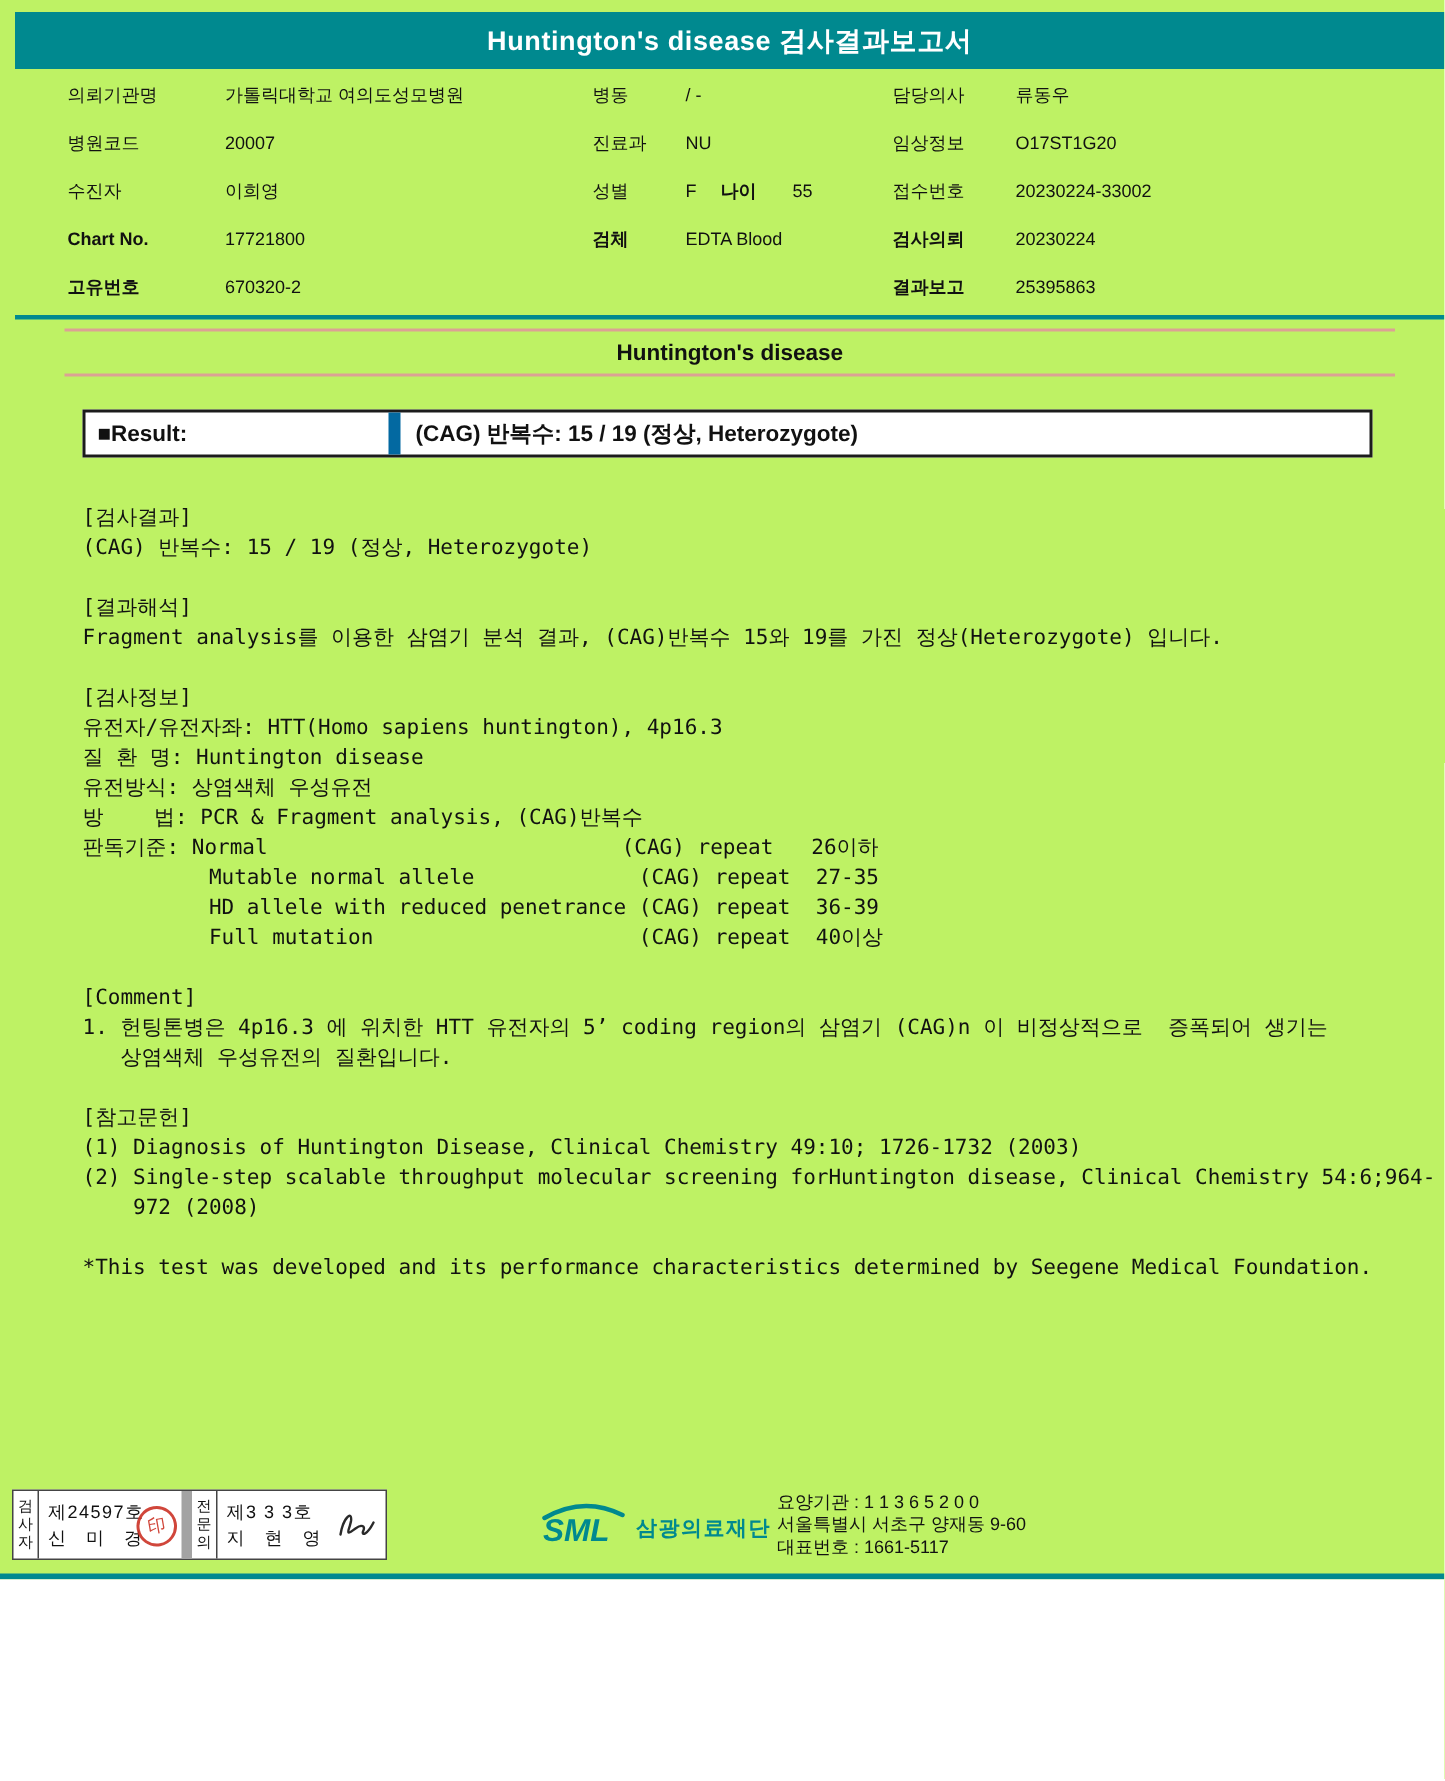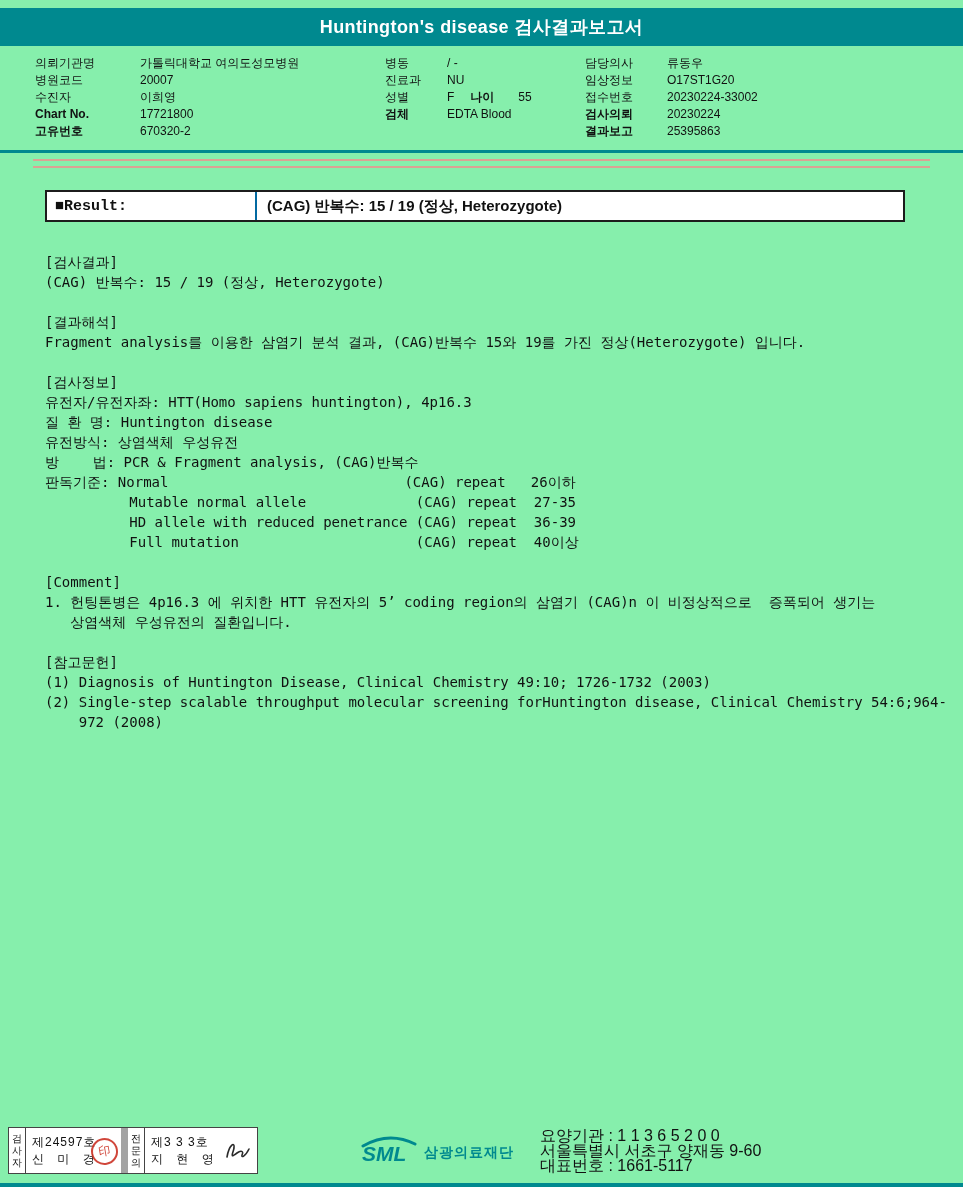--- a/index.html
+++ b/index.html
@@ -1,64 +1,64 @@
 <!DOCTYPE html>
 <html><head>
 <meta charset="utf-8">
 <style>
   * { margin:0; padding:0; box-sizing:border-box; }
   html,body { background:#ffffff; }
   body { font-family:"Liberation Sans","DejaVu Sans",sans-serif; color:#111; }
-  .page { position:relative; width:963px; height:1187px; background:#86efac; overflow:hidden; margin:0 auto; }
+  .page { position:relative; width:963px; height:1053px; background:#bef264; overflow:hidden; margin:0 auto;padding-left:10px; }
 
   
   .titlebar { margin-top:8px; height:38px; background:#00898f; display:flex; align-items:center; justify-content:center; }
   .titlebar .tb-text { color:#fff; font-weight:bold; font-size:18px; letter-spacing:.4px; }
 
   
   .info { display:flex; padding:10px 0 8px 35px; font-size:12px; line-height:14px; }
-  .icol { display:grid; align-content:start; row-gap:3px; }
+  .icol { display:grid; align-content:start; row-gap:18px; }
   .col1 { width:350px; grid-template-columns:105px 1fr; }
   .col2 { width:200px; grid-template-columns:62px 1fr; }
   .col3 { flex:1; grid-template-columns:82px 1fr; }
   .b { font-weight:bold; }
   .sexrow { display:flex; }
   .age-label { margin-left:16px; font-weight:bold; }
   .age-value { margin-left:24px; }
 
   
   .rule-teal { height:3px; background:#00898f; margin-top:4px; }
   .rule-salmon { height:2px; background:#dba294; margin:6px 33px 0; }
   .rule-salmon.under { margin-top:5px; }
   .section-title { text-align:center; font-size:15px; font-weight:bold; margin-top:6px; }
 
   
   .result { display:flex; margin:22px 0 0 45px; width:860px; height:32px; border:2px solid #1c1c1c; font-weight:bold; font-size:15px; background:#fff; }
-  .result .rlabel { width:210px; border-right:2px solid #0369a1; display:flex; align-items:center; padding-left:8px;font-family:Liberation Mono, monospace; }
+  .result .rlabel { width:210px; border-right:8px solid #0369a1; display:flex; align-items:center; padding-left:8px; }
   .result .rvalue { flex:1; display:flex; align-items:center; padding-left:10px; }
 
   
   .bodytext { margin:30px 0 0 45px; font-family:"DejaVu Sans Mono","Liberation Mono",monospace; font-size:14px; }
   .bodytext pre { font:inherit; line-height:20px; margin-bottom:20px; white-space:pre; }
 
   
   .stampbox { position:absolute; left:8px; bottom:13px; display:flex; border:1px solid #444; height:47px; background:#fff; }
   .role { width:17px; border-right:1px solid #444; display:flex; align-items:center; justify-content:center; font-size:10px; line-height:12px; }
   .role span { display:block; width:11px; word-break:break-all; text-align:center; }
   .cred { position:relative; border-right:7px solid #a3a3a3; padding:6px 4px 0 6px; font-size:12px; line-height:17px; }
   .cred.c1 { width:102px; }
   .cred.c2 { width:112px; border-right:none; }
   .license { letter-spacing:1px; }
   .sname { letter-spacing:5px; }
   .seal { position:absolute; right:3px; top:10px; width:27px; height:27px; border:2px solid #cc3326; border-radius:50%; color:#cc3326; display:flex; align-items:center; justify-content:center; font-size:12px; transform:rotate(-10deg); opacity:.9; }
   .sig { position:absolute; right:4px; top:10px; }
 
   .brand { position:absolute; left:360px; bottom:22px; display:flex; align-items:flex-end; gap:6px; }
   .brand .org { color:#00898f; font-weight:bold; font-size:14px; padding-bottom:3px; letter-spacing:1px;margin-top:44px; }
-  .orginfo { position:absolute; left:540px; bottom:14px; font-size:16px; line-height:15px; color:#111; }
+  .orginfo { position:absolute; left:518px; bottom:14px; font-size:12px; line-height:15px; color:#111; }
 
   .bottombar { position:absolute; left:0; bottom:0; width:100%; height:4px; background:#00898f; }
 </style>
 </head>
 <body>
 
 <div class="page">
 
   <header class="titlebar">
     <span class="tb-text">Huntington's disease 검사결과보고서</span>
@@ -100,20 +100,21 @@
       <span class="ivalue">20230224-33002</span>
       <span class="ilabel b">검사의뢰</span>
       <span class="ivalue">20230224</span>
       <span class="ilabel b">결과보고</span>
       <span class="ivalue">25395863</span>
     </div>
   </section>
 
   <div class="rule-teal"></div>
   <div class="rule-salmon"></div>
+  <h2 class="section-title">Huntington's disease</h2>
   <div class="rule-salmon under"></div>
 
   <div class="result">
     <div class="rlabel">■Result:</div>
     <div class="rvalue">(CAG) 반복수: 15 / 19 (정상, Heterozygote)</div>
   </div>
 
   <div class="bodytext">
     <pre>[검사결과]
 (CAG) 반복수: 15 / 19 (정상, Heterozygote)</pre>
@@ -128,20 +129,21 @@
           Mutable normal allele             (CAG) repeat  27-35
           HD allele with reduced penetrance (CAG) repeat  36-39
           Full mutation                     (CAG) repeat  40이상</pre>
     <pre>[Comment]
 1. 헌팅톤병은 4p16.3 에 위치한 HTT 유전자의 5’ coding region의 삼염기 (CAG)n 이 비정상적으로  증폭되어 생기는
    상염색체 우성유전의 질환입니다.</pre>
     <pre>[참고문헌]
 (1) Diagnosis of Huntington Disease, Clinical Chemistry 49:10; 1726-1732 (2003)
 (2) Single-step scalable throughput molecular screening forHuntington disease, Clinical Chemistry 54:6;964-
     972 (2008)</pre>
+    <pre>*This test was developed and its performance characteristics determined by Seegene Medical Foundation.</pre>
   </div>
 
   <div class="stampbox">
     <div class="role">
       <span>검사자</span>
     </div>
     <div class="cred c1">
       <div class="license">제24597호</div>
       <div class="sname">신 미 경</div>
       <div class="seal">

